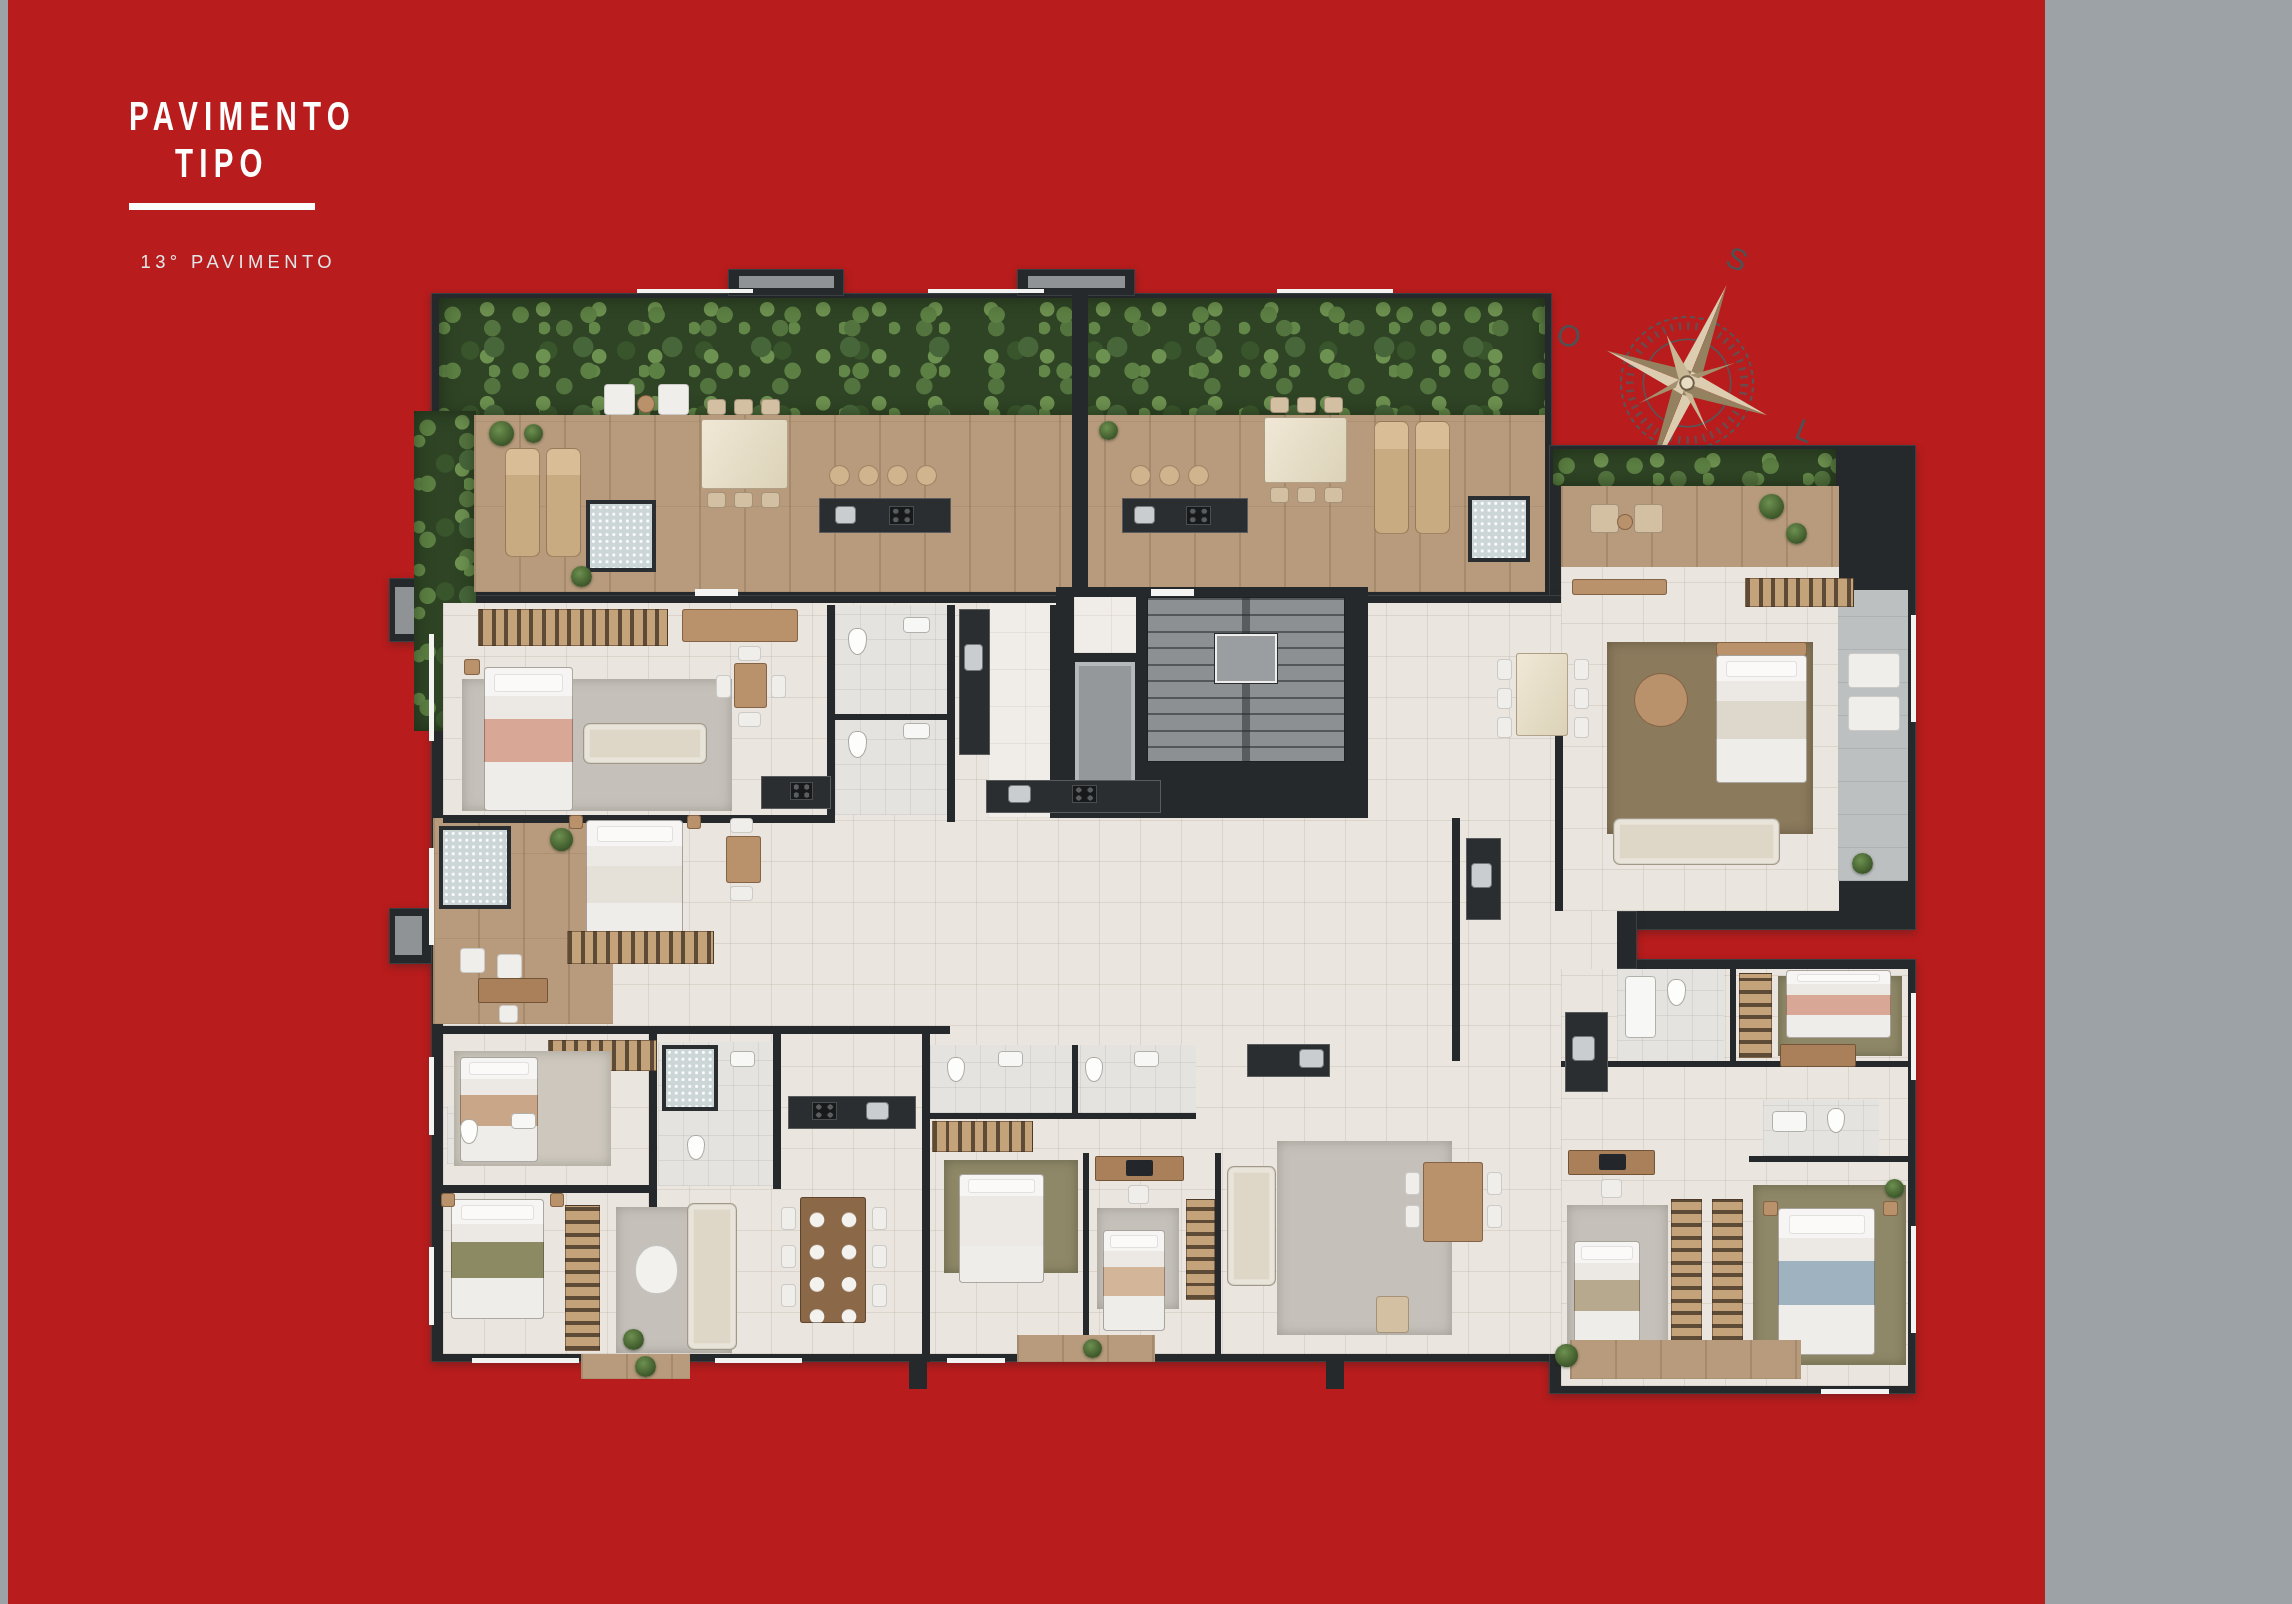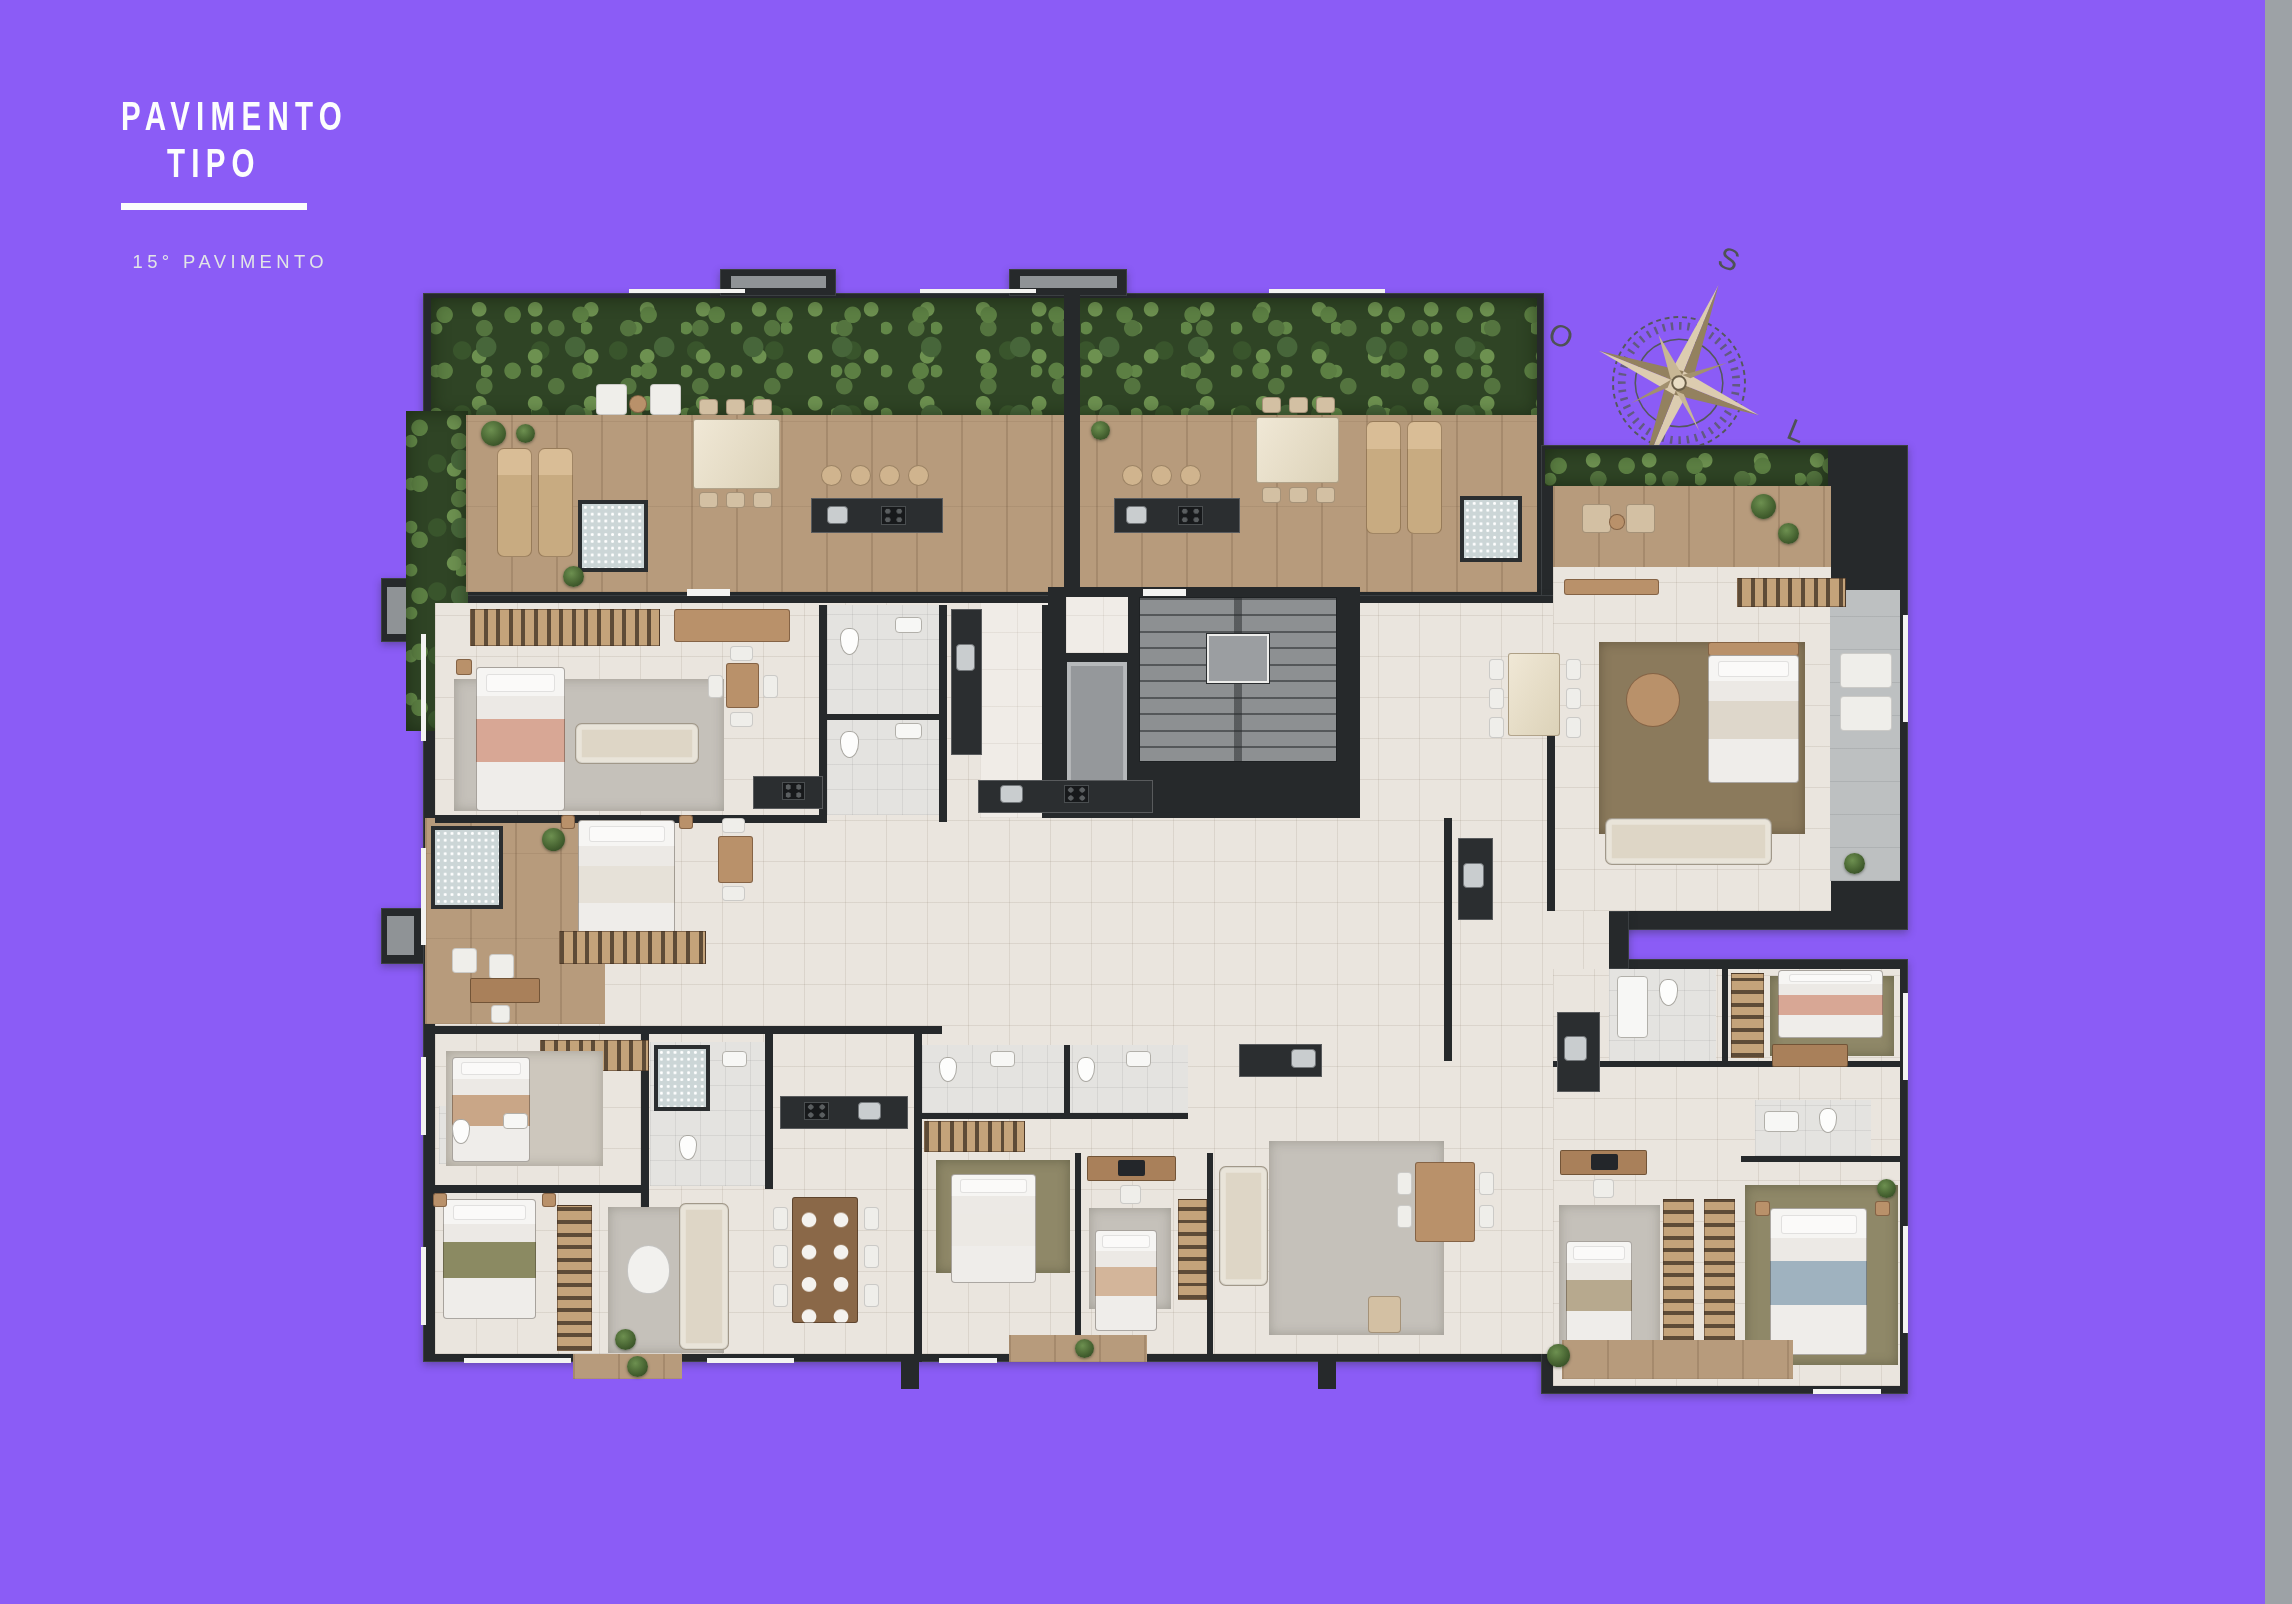--- a/index.html
+++ b/index.html
@@ -1,18 +1,18 @@
 <!DOCTYPE html>
 <html><head>
 <meta charset="utf-8">
 <style>
   html,body{margin:0;padding:0;}
   body{background:#9da2a6;}
-  .stage{position:relative;width:2265px;height:1605px;background:#8b5cf6;overflow:hidden;
-         font-family:"Liberation Sans",sans-serif;}
+  .stage{position:relative;width:2037px;height:1605px;background:#b91c1c;overflow:hidden;
+         font-family:"Liberation Sans",sans-serif;margin-left:8px;}
   
   .title{position:absolute;left:121px;top:93px;}
   .tlines{width:258px;transform:scaleX(.72);transform-origin:left top;text-align:center;
           font-weight:700;font-size:41px;line-height:1.15;color:#fcfdfd;letter-spacing:8.7px;white-space:nowrap;}
   .bar{width:186px;height:6.8px;background:#fbfcfc;margin-top:15.5px;}
   .subtitle{margin-top:41px;margin-left:11.6px;font-size:18.4px;letter-spacing:4.4px;color:#e2e5e7;}
   
   .compass{position:absolute;left:1517px;top:221px;width:324px;height:324px;}
   .compass text{font-family:"Liberation Sans",sans-serif;font-size:31px;fill:#4e5255;}
   
@@ -94,21 +94,21 @@
 <body>
 
 <div class="stage">
 
   <div class="title">
     <div class="tlines">
       <div>PAVIMENTO</div>
       <div>TIPO</div>
     </div>
     <div class="bar"></div>
-    <div class="subtitle">15° PAVIMENTO</div>
+    <div class="subtitle">13° PAVIMENTO</div>
   </div>
 
   <svg class="compass" viewBox="0 0 334 334">
     <g transform="rotate(22 167 167)">
       <circle cx="167" cy="167" r="68" fill="none" stroke="#54585b" stroke-width="2" stroke-dasharray="5 4"></circle>
       <circle cx="167" cy="167" r="59" fill="none" stroke="#54585b" stroke-width="8" stroke-dasharray="2.5 6" opacity=".75"></circle>
       <circle cx="167" cy="167" r="45" fill="none" stroke="#54585b" stroke-width="1.6"></circle>
       <g>
         <polygon points="167,58 154,167 167,167" fill="#dcccb0"></polygon>
           <polygon points="167,58 180,167 167,167" fill="#93815f"></polygon>

